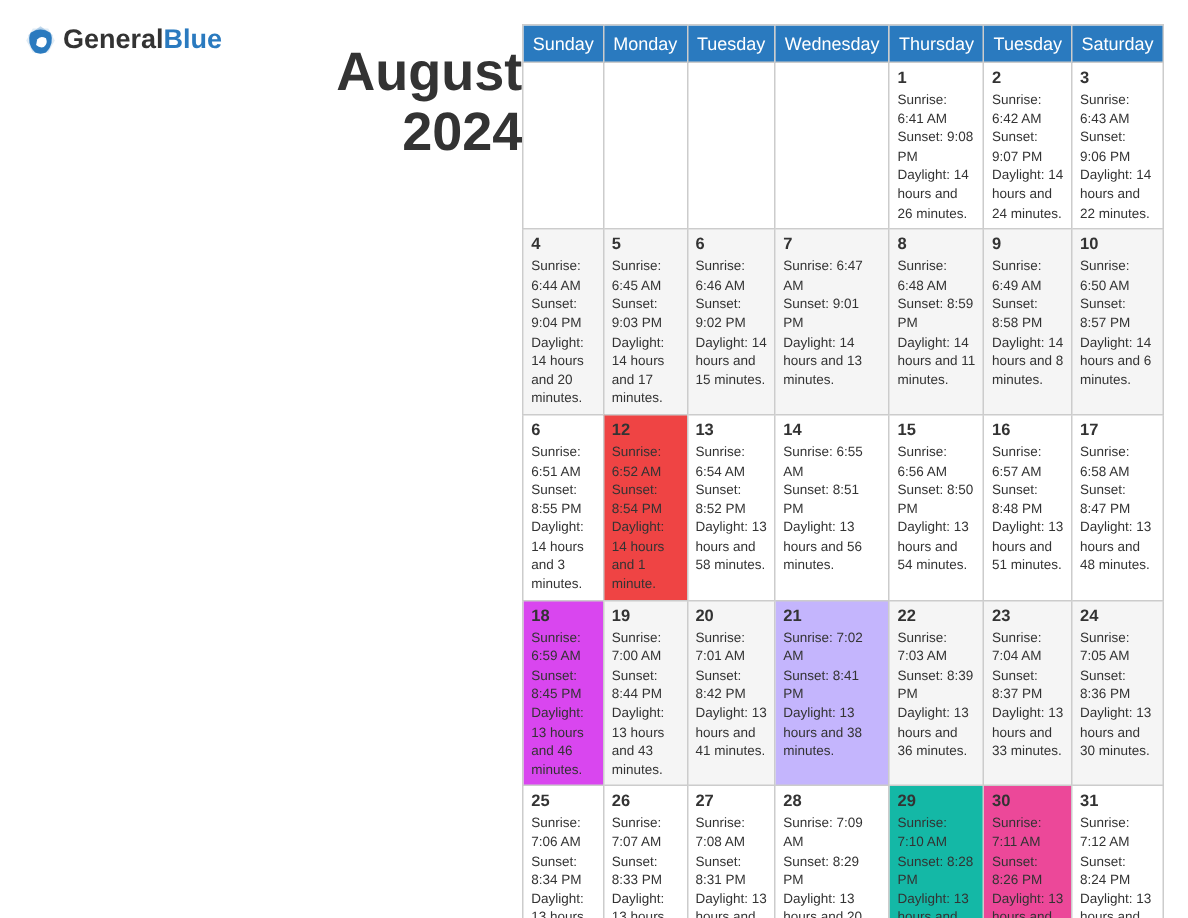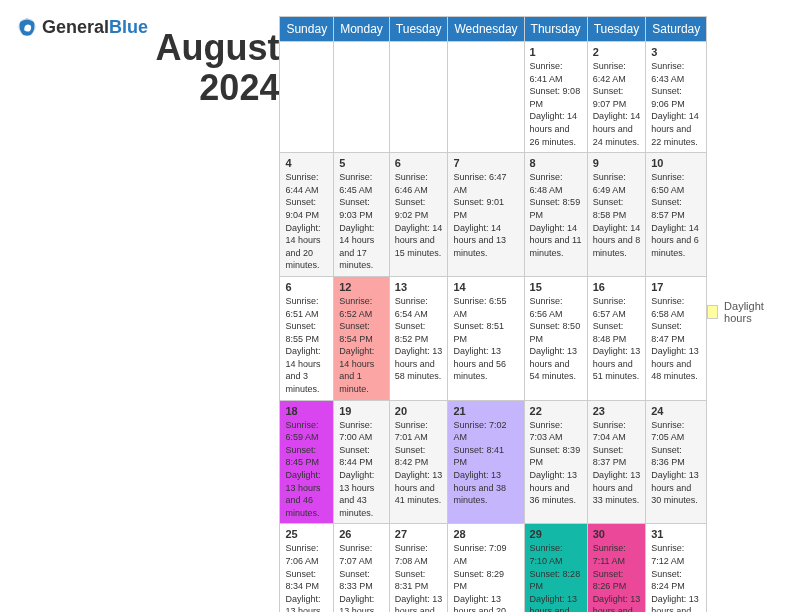--- a/index.html
+++ b/index.html
@@ -196,21 +196,21 @@
           <td style="background: rgb(245, 245, 245);">
             <span class="day-num">10</span>
             <div class="day-info">Sunrise: 6:50 AM<br>Sunset: 8:57 PM<br>Daylight: 14 hours and 6 minutes.</div>
           </td>
         </tr>
         <tr>
           <td style="background: rgb(255, 255, 255);">
             <span class="day-num">6</span>
             <div class="day-info">Sunrise: 6:51 AM<br>Sunset: 8:55 PM<br>Daylight: 14 hours and 3 minutes.</div>
           </td>
-          <td style="background: #fca5a5;">
+          <td style="background: #ef4444;">
             <span class="day-num">12</span>
             <div class="day-info">Sunrise: 6:52 AM<br>Sunset: 8:54 PM<br>Daylight: 14 hours and 1 minute.</div>
           </td>
           <td style="background: rgb(255, 255, 255);">
             <span class="day-num">13</span>
             <div class="day-info">Sunrise: 6:54 AM<br>Sunset: 8:52 PM<br>Daylight: 13 hours and 58 minutes.</div>
           </td>
           <td style="background: rgb(255, 255, 255);">
             <span class="day-num">14</span>
             <div class="day-info">Sunrise: 6:55 AM<br>Sunset: 8:51 PM<br>Daylight: 13 hours and 56 minutes.</div>
@@ -284,17 +284,13 @@
             <div class="day-info">Sunrise: 7:11 AM<br>Sunset: 8:26 PM<br>Daylight: 13 hours and 14 minutes.</div>
           </td>
           <td style="background: rgb(255, 255, 255);">
             <span class="day-num">31</span>
             <div class="day-info">Sunrise: 7:12 AM<br>Sunset: 8:24 PM<br>Daylight: 13 hours and 11 minutes.</div>
           </td>
         </tr>
       </tbody>
   </table>
 
-  <div class="footer">
-    <div class="footer-swatch"></div>
-    <span>Daylight hours</span>
-  </div>
 </div>
 
 </body></html>

